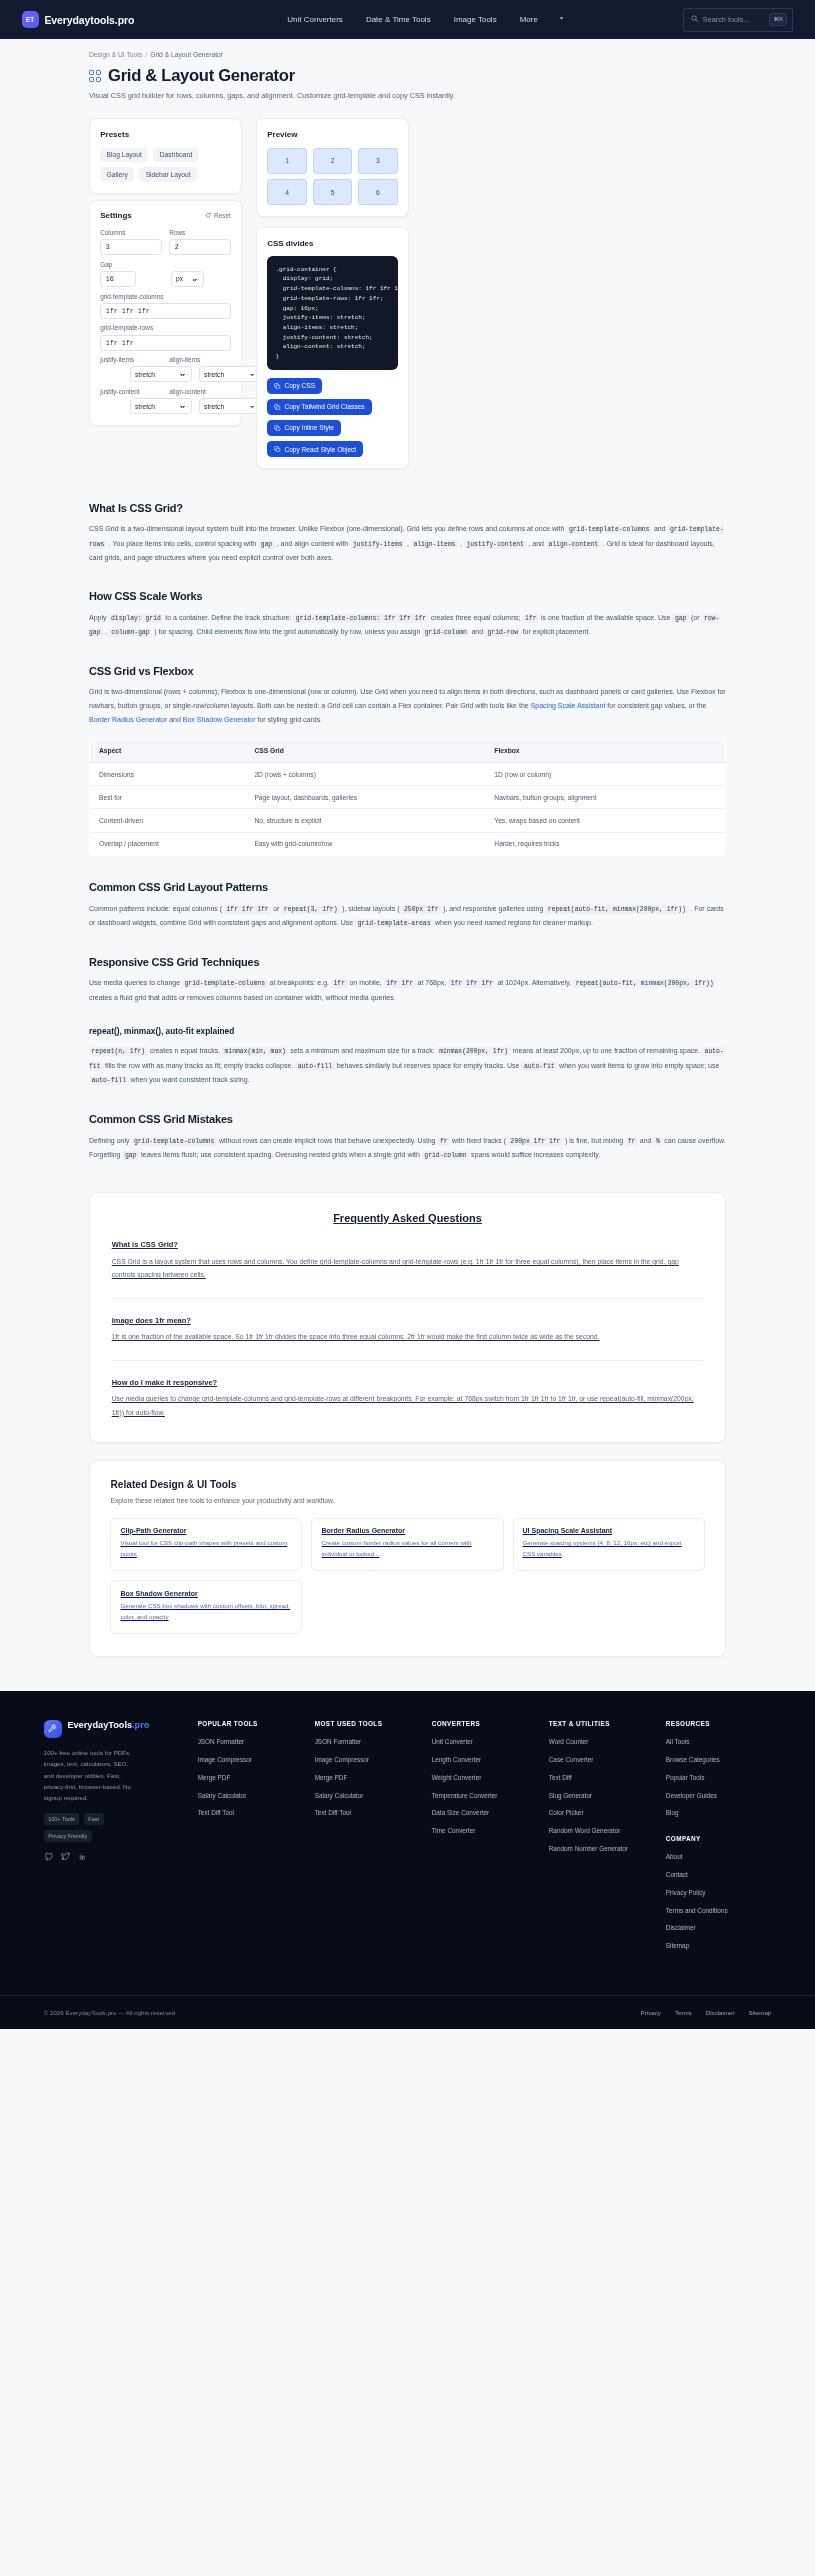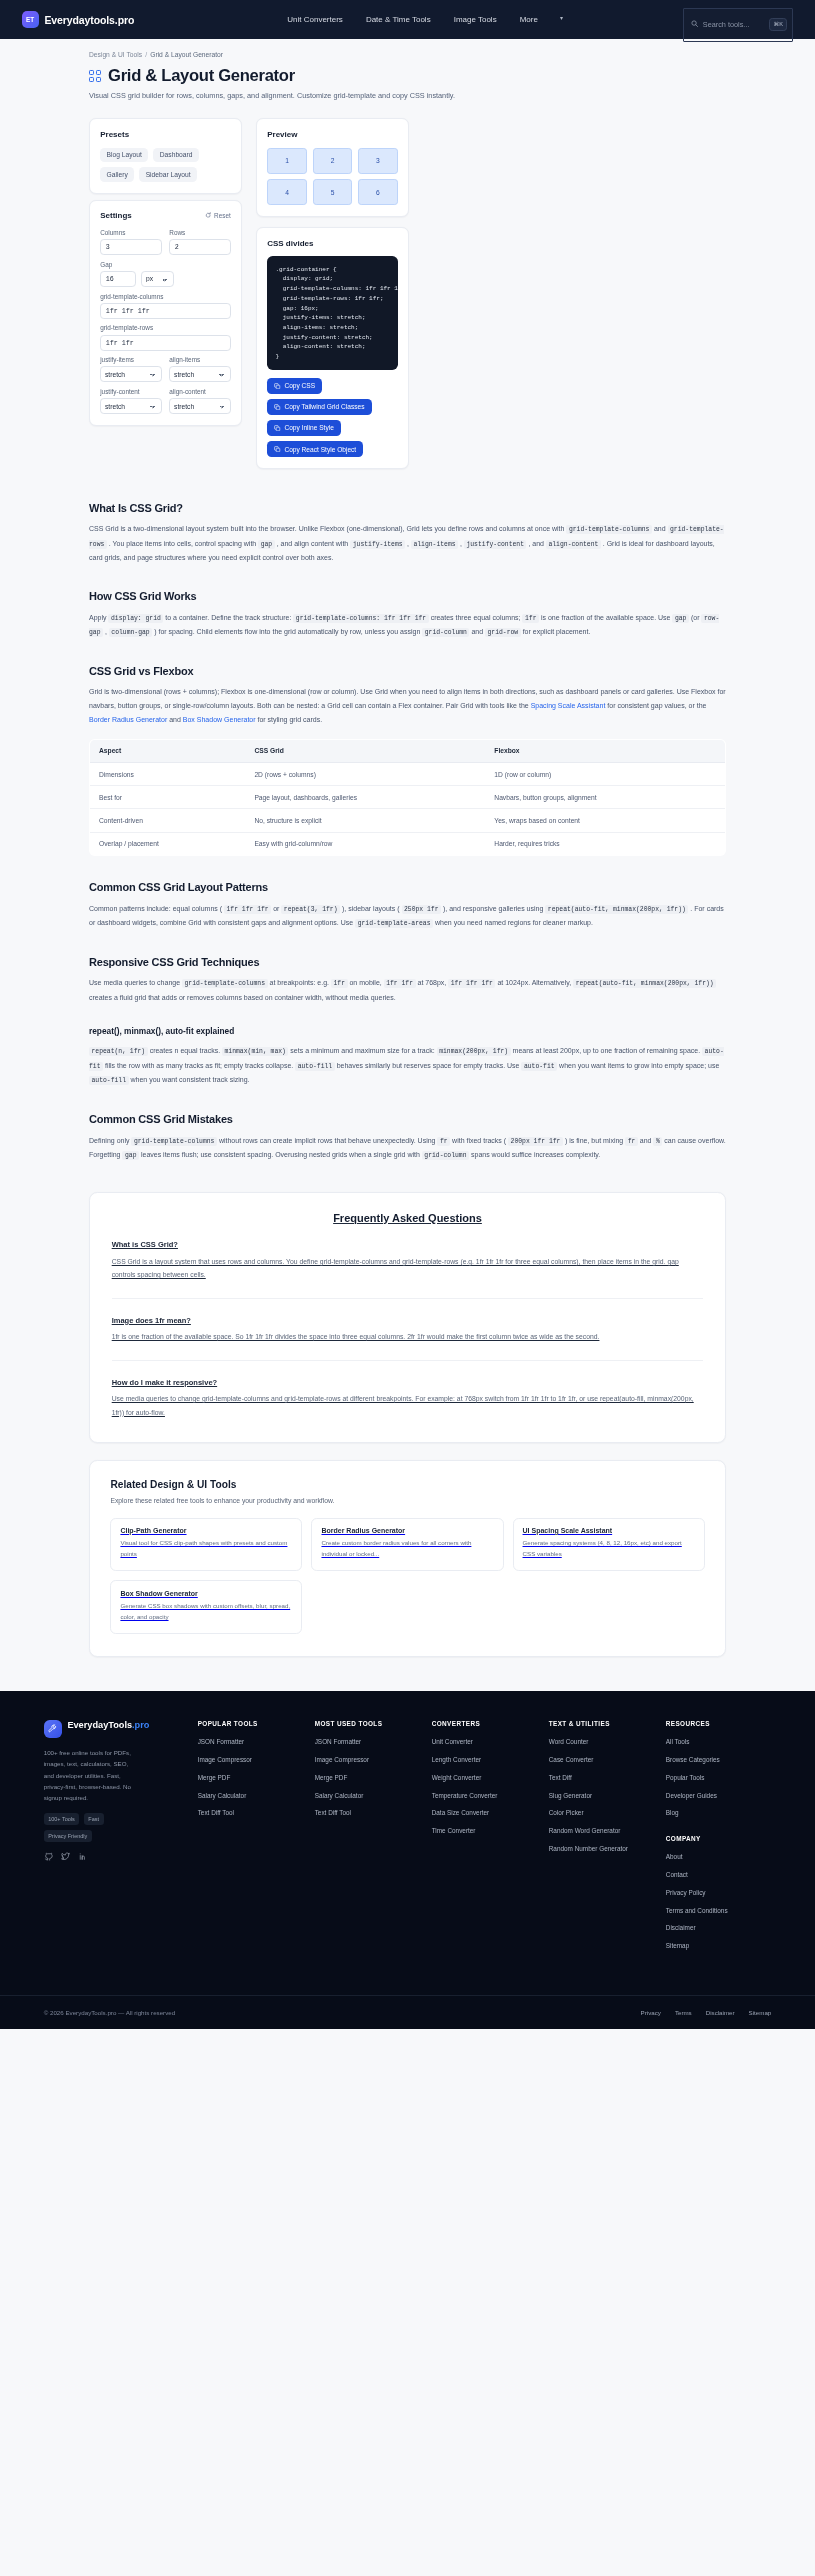--- a/index.html
+++ b/index.html
@@ -30,21 +30,21 @@
   }
   .brand-name { color:#fff; font-size: 10.5px; font-weight: bold; letter-spacing:-0.1px;}
   .nav-links { display:flex; align-items:center; gap: 23px; margin-left: 153px; }
   .nav-links a, .nav-links span.navitem {
     color:#d7dbe4; font-size: 8px; text-decoration:none; white-space:nowrap;
   }
   .nav-more { display:flex; gap:21px; }
   .caret { font-size: 5.1px; color:#aeb6c4; }
   .searchbox {
     position:absolute; right: 21.7px; top: 7.6px;
-    width: 110px; height: 34px;
+    width: 110px; height: 24px;
     border: 0.6px solid #2c3853; border-radius: 1px;
     display:flex; align-items:center; gap:4.5px;
     padding: 0 5.1px 0 7px;
     background: rgba(255,255,255,0.015);
     margin-left: 24px;
   }
   .searchbox .mag { color:#9aa3b4; font-size:7.6px; }
   .searchbox .ph { color:#8a93a5; font-size:7.3px; flex:1; }
   .kbd {
     background:#1d2840; border:0.6px solid #323e58; border-radius:3.2px;
@@ -99,20 +99,21 @@
   .sel {
     height: 16px; border:0.6px solid #dde2ea; border-radius:3.8px;
     background:#fff; font-size:6.7px; color:#1f2a3d; padding: 0 3.8px;
     font-family:"Liberation Sans", sans-serif;
     appearance:none; -webkit-appearance:none;
     background-image: linear-gradient(45deg, transparent 50%, #5c6779 50%), linear-gradient(135deg, #5c6779 50%, transparent 50%);
     background-position: calc(100% - 8.3px) 7px, calc(100% - 5.7px) 7px;
     background-size: 2.5px 2.5px, 2.5px 2.5px;
     background-repeat: no-repeat;
     width:100%;
+    margin-left:30px;
   }
   .sel.w { width: 33px; background-position: calc(100% - 8.3px) 7px, calc(100% - 5.7px) 7px; }
 
   
   .preview-grid {
     margin-top: 8.3px;
     display:grid; grid-template-columns: 1fr 1fr 1fr; grid-template-rows: 1fr 1fr;
     gap: 5.7px;
   }
   .pcell {
@@ -421,21 +422,21 @@
           </div>
         </div>
       </div>
     </div>
 
     <div class="article">
 
       <h2>What Is CSS Grid?</h2>
       <p>CSS Grid is a two-dimensional layout system built into the browser. Unlike Flexbox (one-dimensional), Grid lets you define rows and columns at once with <code class="ic">grid-template-columns</code> and <code class="ic">grid-template-rows</code> . You place items into cells, control spacing with <code class="ic">gap</code> , and align content with <code class="ic">justify-items</code> , <code class="ic">align-items</code> , <code class="ic">justify-content</code> , and <code class="ic">align-content</code> . Grid is ideal for dashboard layouts, card grids, and page structures where you need explicit control over both axes.</p>
 
-      <h2>How CSS Grid Works</h2>
+      <h2>How CSS Scale Works</h2>
       <p>Apply <code class="ic">display: grid</code> to a container. Define the track structure: <code class="ic">grid-template-columns: 1fr 1fr 1fr</code> creates three equal columns; <code class="ic">1fr</code> is one fraction of the available space. Use <code class="ic">gap</code> (or <code class="ic">row-gap</code> , <code class="ic">column-gap</code> ) for spacing. Child elements flow into the grid automatically by row, unless you assign <code class="ic">grid-column</code> and <code class="ic">grid-row</code> for explicit placement.</p>
 
       <h2>CSS Grid vs Flexbox</h2>
       <p>Grid is two-dimensional (rows + columns); Flexbox is one-dimensional (row or column). Use Grid when you need to align items in both directions, such as dashboard panels or card galleries. Use Flexbox for navbars, button groups, or single-row/column layouts. Both can be nested: a Grid cell can contain a Flex container. Pair Grid with tools like the <a href="#">Spacing Scale Assistant</a> for consistent gap values, or the <a href="#">Border Radius Generator</a> and <a href="#">Box Shadow Generator</a> for styling grid cards.</p>
 
       <table class="cmp">
         <thead>
           <tr>
             <th>Aspect</th>
             <th>CSS Grid</th>

